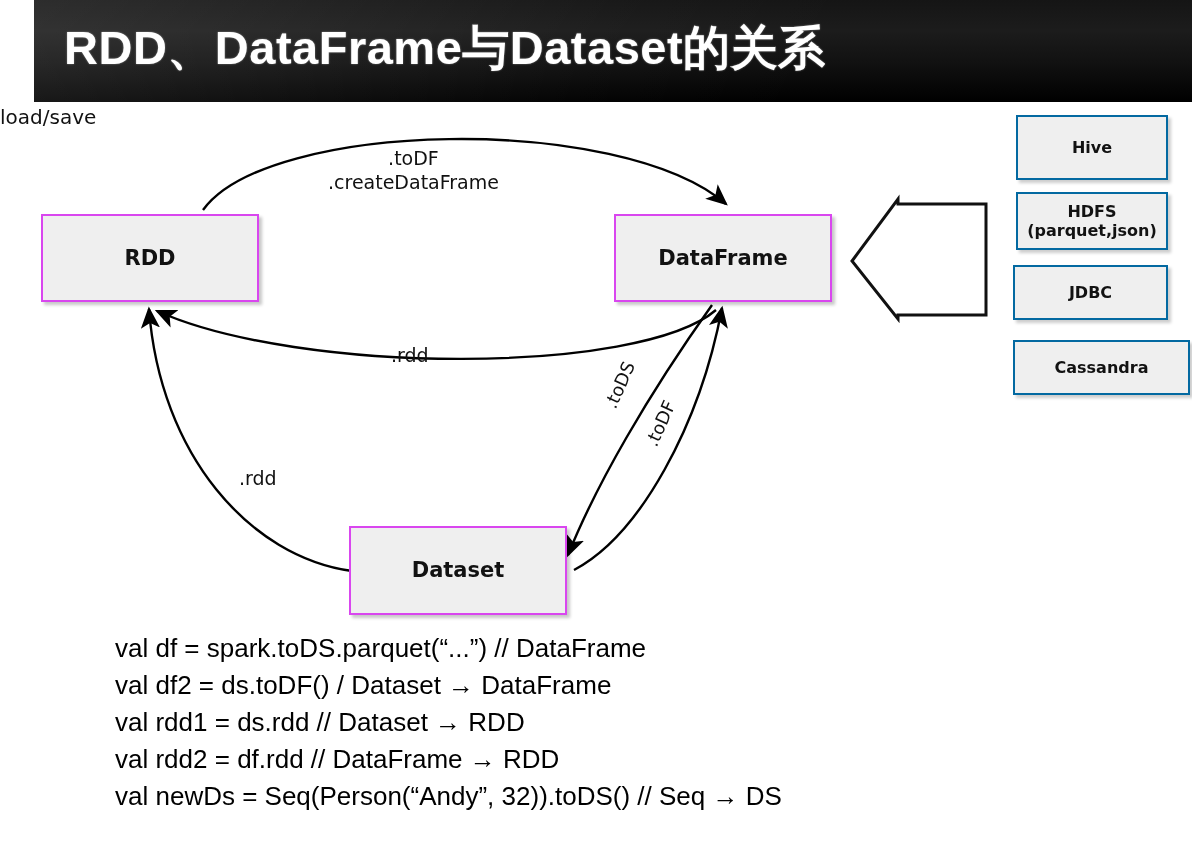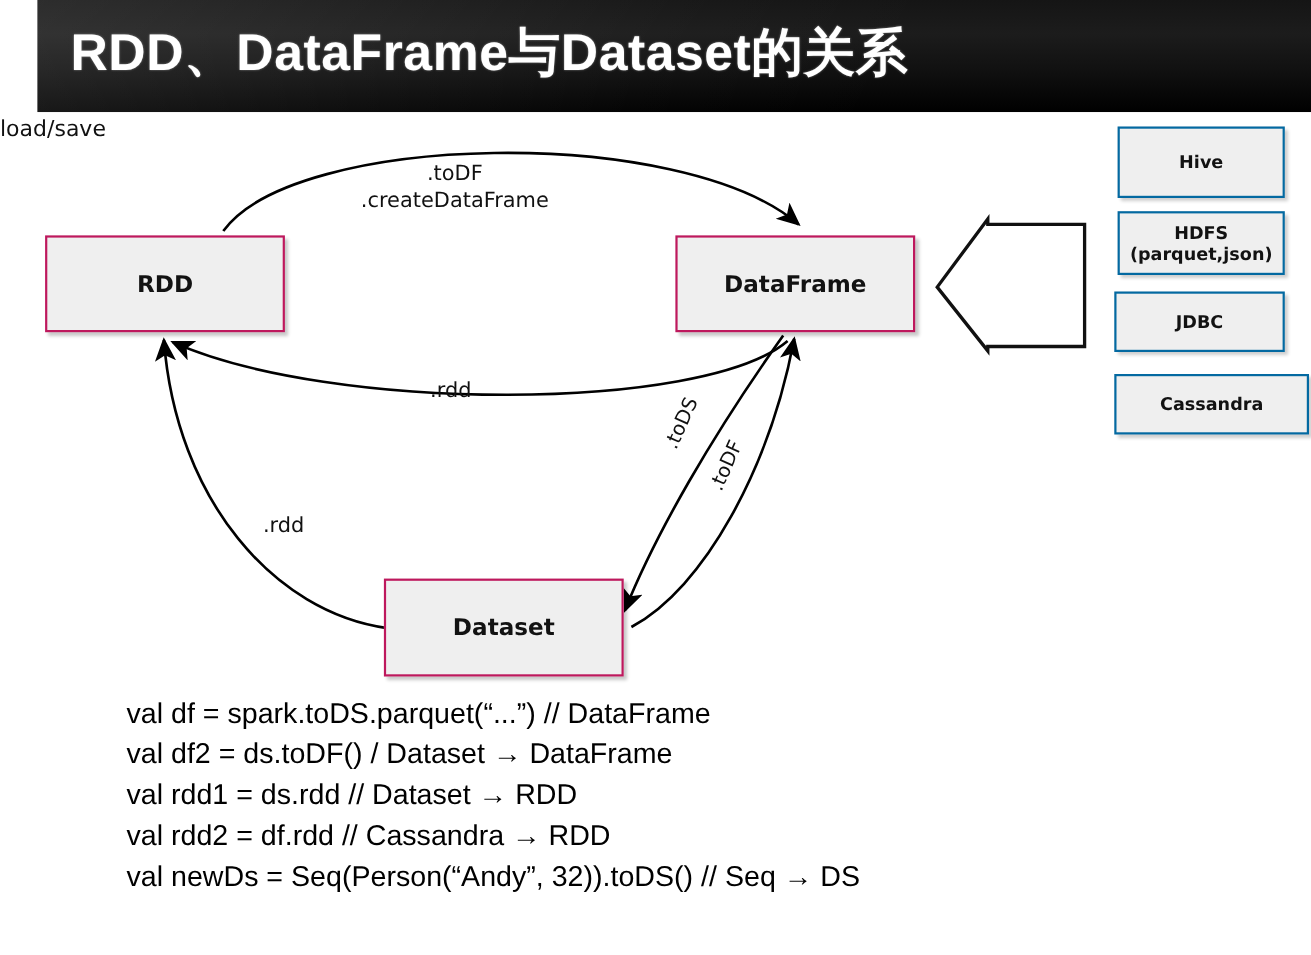--- a/index.html
+++ b/index.html
@@ -64,21 +64,21 @@
     left: 0; top: 0;
     width: 1192px;
     height: 530px;
   }
 
   
   .node {
     position: absolute;
     box-sizing: border-box;
     background: #efefef;
-    border: 2px solid #be185d;
+    border: 2px solid #d946ef;
     box-shadow: 3px 3px 3px rgba(0,0,0,0.22);
     display: flex;
     align-items: center;
     justify-content: center;
     text-align: center;
     font-family: "DejaVu Sans", sans-serif;
     font-weight: bold;
     color: #121212;
   }
   .node-inner {
@@ -216,15 +216,15 @@
   <div class="edge-label" id="label-rdd-bottom">.rdd</div>
   <div class="edge-label" id="label-tods">.toDS</div>
   <div class="edge-label" id="label-todf-diag">.toDF</div>
   <div id="label-loadsave">load/save</div>
 </div>
 
 <div id="code-block">
   <span class="code-line">val df = spark.toDS.parquet(“...”) // DataFrame</span>
   <span class="code-line">val df2 = ds.toDF() / Dataset →  DataFrame</span>
   <span class="code-line">val rdd1 = ds.rdd // Dataset →  RDD</span>
-  <span class="code-line">val rdd2 = df.rdd // Cassandra →  RDD</span>
+  <span class="code-line">val rdd2 = df.rdd // DataFrame →  RDD</span>
   <span class="code-line">val newDs = Seq(Person(“Andy”, 32)).toDS() // Seq →  DS</span>
 </div>
 
 </body></html>

